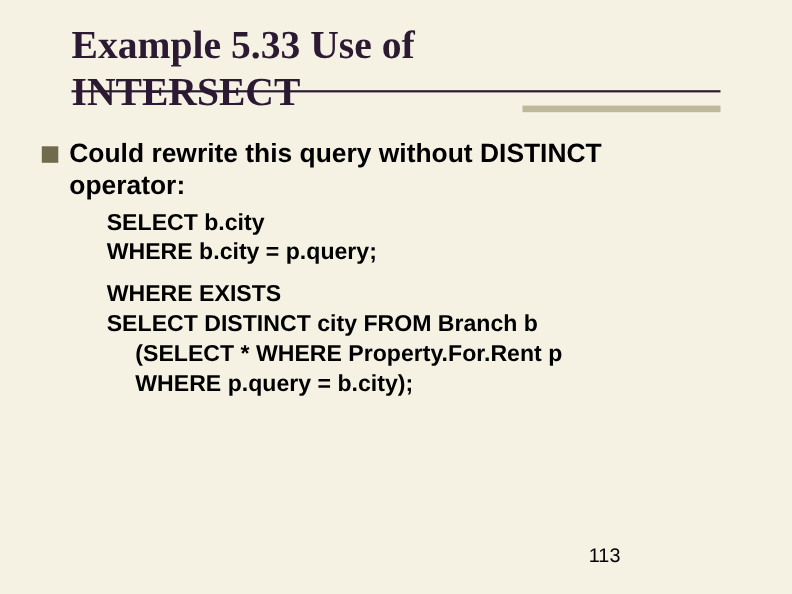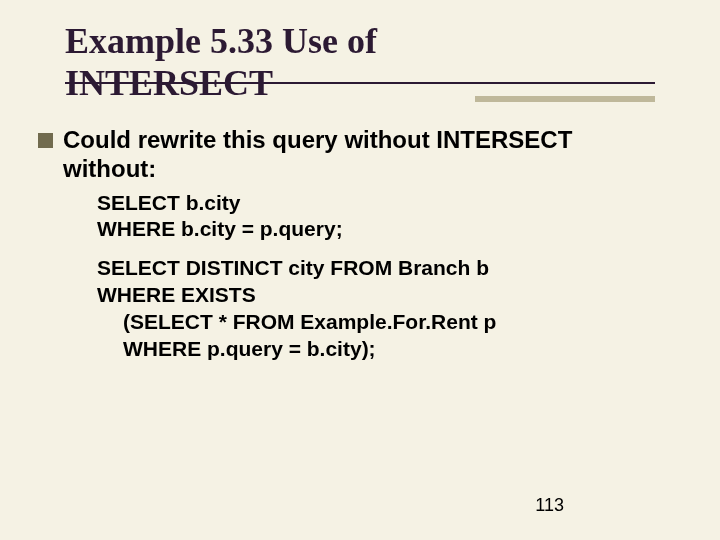--- a/index.html
+++ b/index.html
@@ -94,30 +94,30 @@
 <div class="slide">
 
   <div class="title">Example 5.33  Use of INTERSECT</div>
   <div class="title-rule-dark"></div>
   <div class="title-rule-light"></div>
 
   <div class="body">
 
     <div class="bullet-row">
       <div class="bullet-marker"></div>
-      <div>Could rewrite this query without INTERSECT without:</div>
+      <div>Could rewrite this query without DISTINCT operator:</div>
     </div>
     <div class="code-block">
       <div class="code-line">SELECT b.city</div>
       <div class="code-line">WHERE b.city = p.query;</div>
     </div>
 
     <div class="code-block">
+      <div class="code-line">WHERE EXISTS</div>
       <div class="code-line">SELECT DISTINCT city FROM Branch b</div>
-      <div class="code-line">WHERE EXISTS</div>
-      <div class="code-line indent">(SELECT * FROM Example.For.Rent p</div>
+      <div class="code-line indent">(SELECT * WHERE Property.For.Rent p</div>
       <div class="code-line indent">WHERE p.query = b.city);</div>
     </div>
 
   </div>
 
   <div class="page-num">113</div>
 </div>
 
 </body></html>

